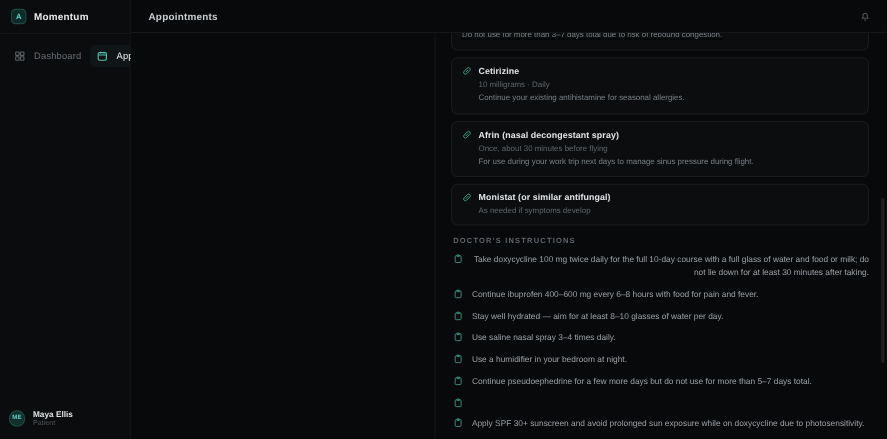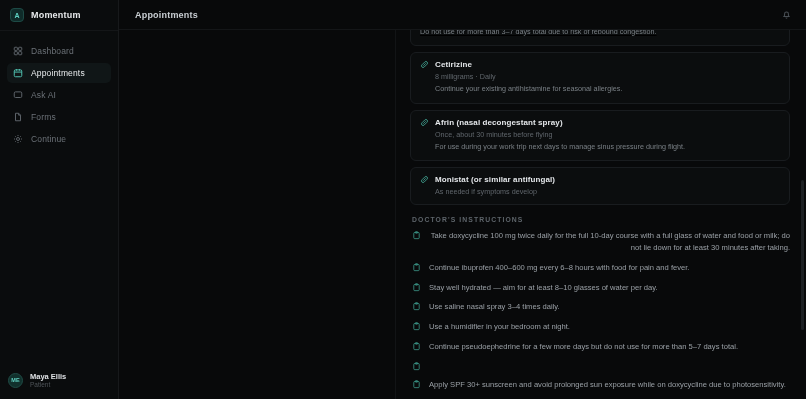--- a/index.html
+++ b/index.html
@@ -25,21 +25,21 @@
   }
   .brand-mark {
     width: 14px; height: 14px; border-radius: 4px;
     background: #0f2b29; border: 1px solid #1d4a45;
     display: flex; align-items: center; justify-content: center;
     color: #5fd4c4; font-size: 7px; font-weight: 700; line-height: 1;
   }
   .brand-name { color: #e8eaec; font-size: 9px; font-weight: 700; letter-spacing: .2px; }
   .brand-sep { height: 1px; background: #141618; margin: 0; }
 
-  .nav { padding: 10px 7px 0 7px; display: flex; flex-direction: column; gap: 2px; }
+  .nav { padding: 10px 7px 0 7px; display: flex; flex-direction: row; gap: 2px; }
   .nav-item {
     display: flex; align-items: center; gap: 8px;
     height: 20px; padding: 0 6px; border-radius: 5px;
     color: #6b7177; font-size: 8.5px; letter-spacing: .15px;
     cursor: pointer;
   }
   .nav-item .ico { width: 10px; height: 10px; flex: none; display:block; }
   .nav-item .ico svg { width: 10px; height: 10px; display: block; }
   .nav-item.active { background: #101617; color: #e9ecee; }
   .nav-item.active .ico svg { stroke: #4fbfae; }
@@ -198,21 +198,21 @@
           <div class="card">
             <div class="card-head">
               <span class="pill-icon">
                   <svg viewBox="0 0 16 16">
                     <rect x="1.6" y="5.2" width="12.8" height="5.6" rx="2.8" transform="rotate(-45 8 8)"></rect>
                     <path d="M5.8 10.2 10.2 5.8"></path>
                   </svg>
                 </span>
               <span class="card-title">Cetirizine</span>
             </div>
-            <div class="card-dose">8 milligrams · Daily</div>
+            <div class="card-dose">10 milligrams · Daily</div>
             <div class="card-note">Continue your existing antihistamine for seasonal allergies.</div>
           </div>
 
           <div class="card">
             <div class="card-head">
               <span class="pill-icon">
                   <svg viewBox="0 0 16 16">
                     <rect x="1.6" y="5.2" width="12.8" height="5.6" rx="2.8" transform="rotate(-45 8 8)"></rect>
                     <path d="M5.8 10.2 10.2 5.8"></path>
                   </svg>

